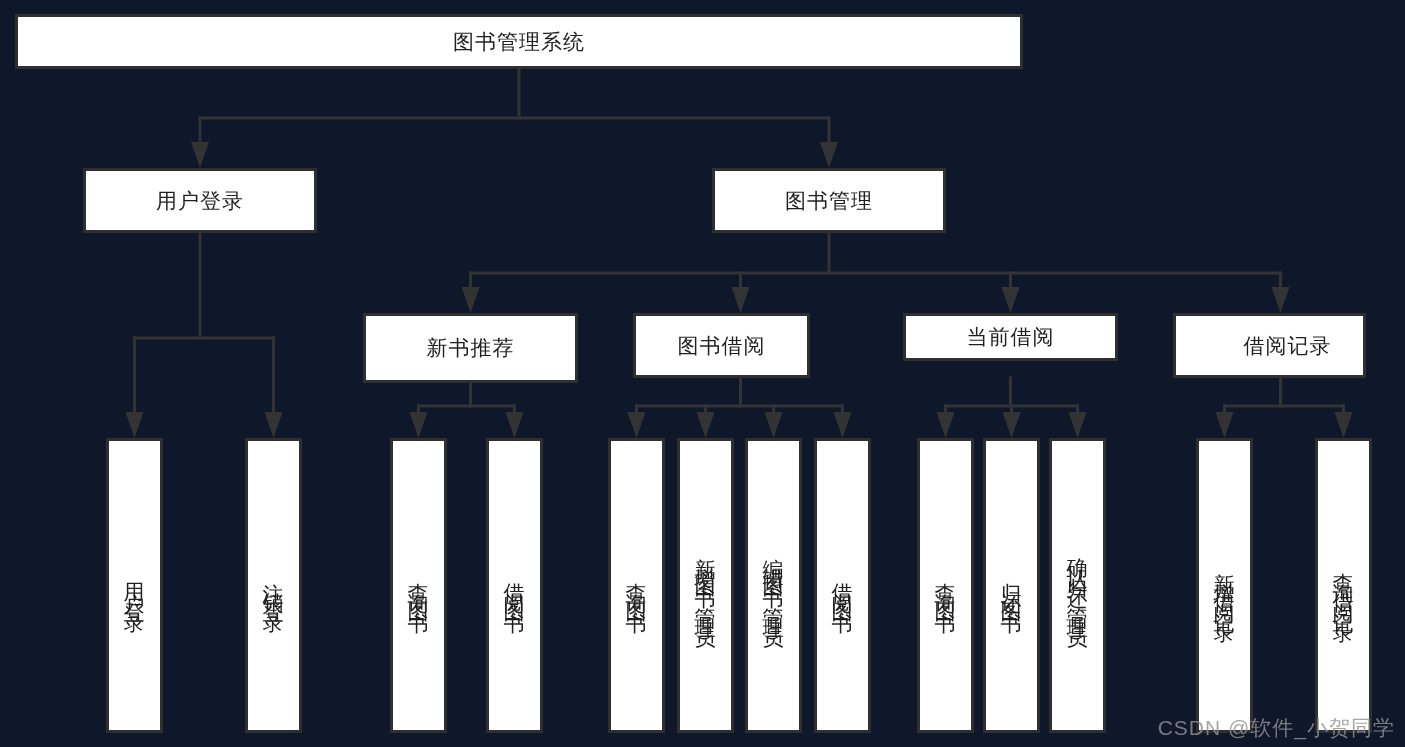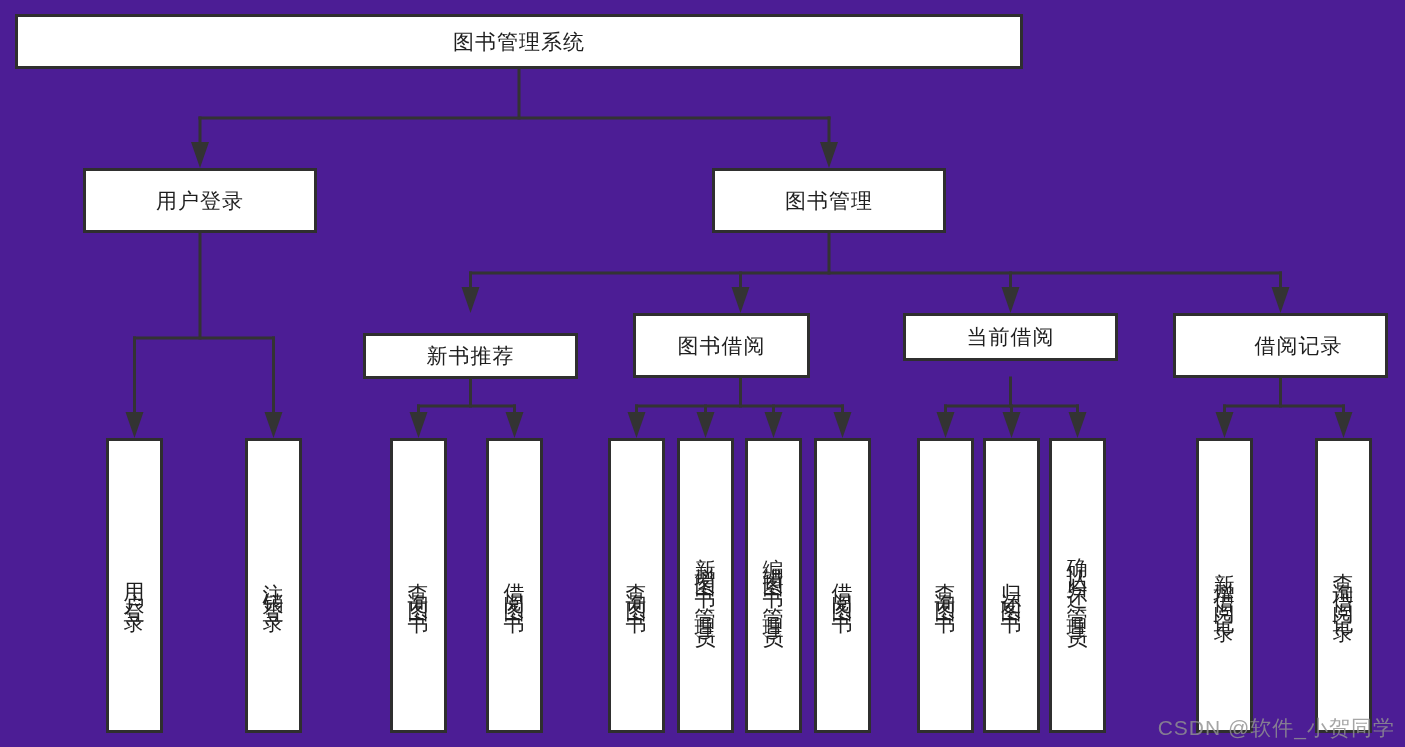--- a/index.html
+++ b/index.html
@@ -4,21 +4,21 @@
 <style>
   html, body {
     margin: 0;
     padding: 0;
     background: #ffffff;
   }
   #diagram-canvas {
     position: relative;
     width: 1405px;
     height: 747px;
-    background: #4c1d95;
+    background: #0f172a;
     font-family: "Liberation Sans", "DejaVu Sans", sans-serif;
     overflow: hidden;
   }
   #connector-svg {
     position: absolute;
     left: 0;
     top: 0;
     z-index: 1;
   }
   #connector-svg line {
@@ -136,30 +136,30 @@
     <span>图书管理系统</span>
   </div>
 
   <div class="node hbox" style="left:83px; top:168px; width:234px; height:65px;">
     <span>用户登录</span>
   </div>
   <div class="node hbox" style="left:712px; top:168px; width:234px; height:65px;align-items:center;">
     <span>图书管理</span>
   </div>
 
-  <div class="node hbox" style="left:363px; top:313px; width:215px; height:46px;margin-top:20px;">
+  <div class="node hbox" style="left:363px; top:313px; width:215px; height:70px;">
     <span>新书推荐</span>
   </div>
   <div class="node hbox" style="left:633px; top:313px; width:177px; height:65px;">
     <span>图书借阅</span>
   </div>
   <div class="node hbox" style="left:903px; top:313px; width:215px; height:48px;">
     <span>当前借阅</span>
   </div>
-  <div class="node hbox" style="left:1173px; top:313px; width:215px; height:65px;padding-left:36px;">
+  <div class="node hbox" style="left:1173px; top:313px; width:193px; height:65px;padding-left:36px;">
     <span>借阅记录</span>
   </div>
 
   <div class="node vbox" style="left:106px; top:438px; width:57px; height:295px;">
     <span>用户登录</span>
   </div>
   <div class="node vbox" style="left:245px; top:438px; width:57px; height:295px;">
     <span>注销登录</span>
   </div>
 

